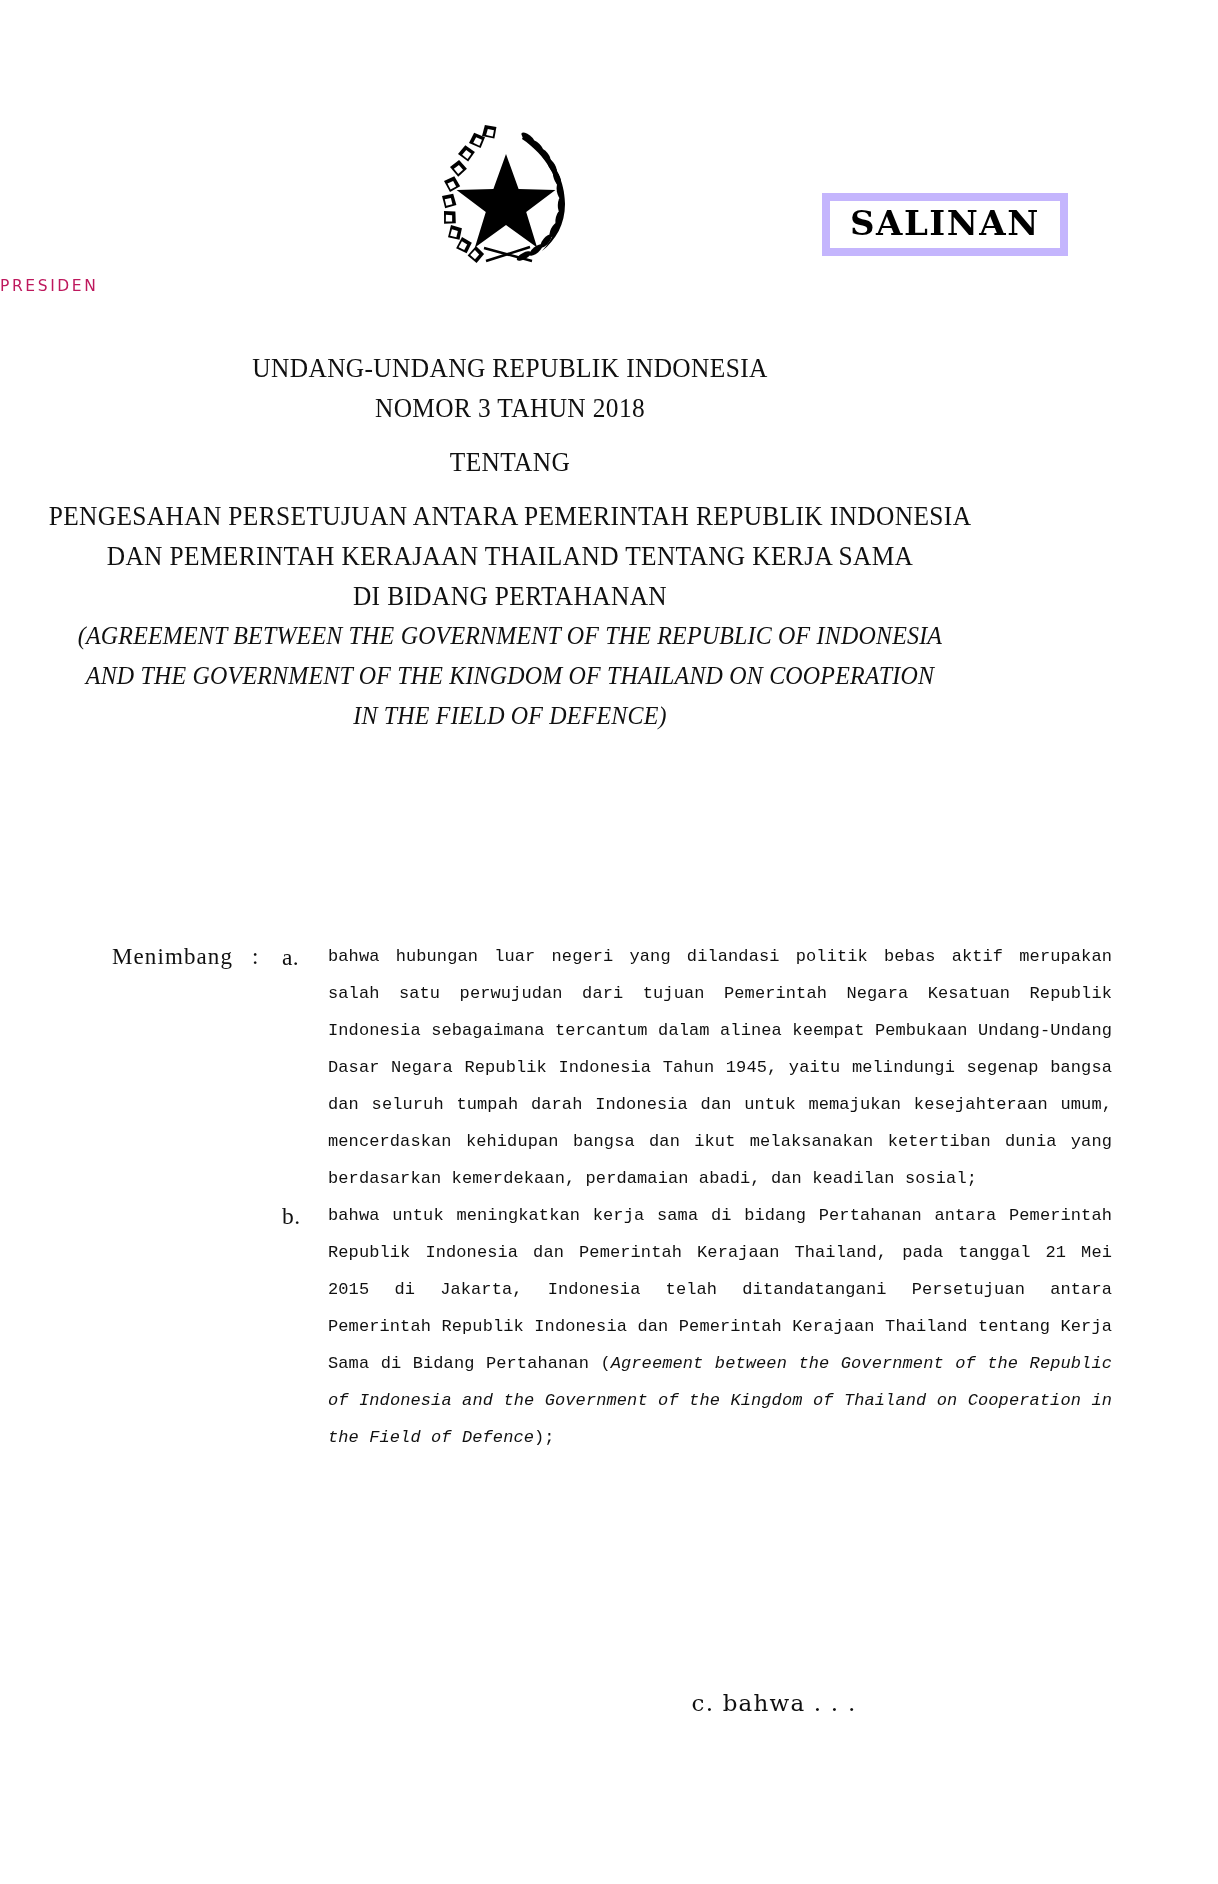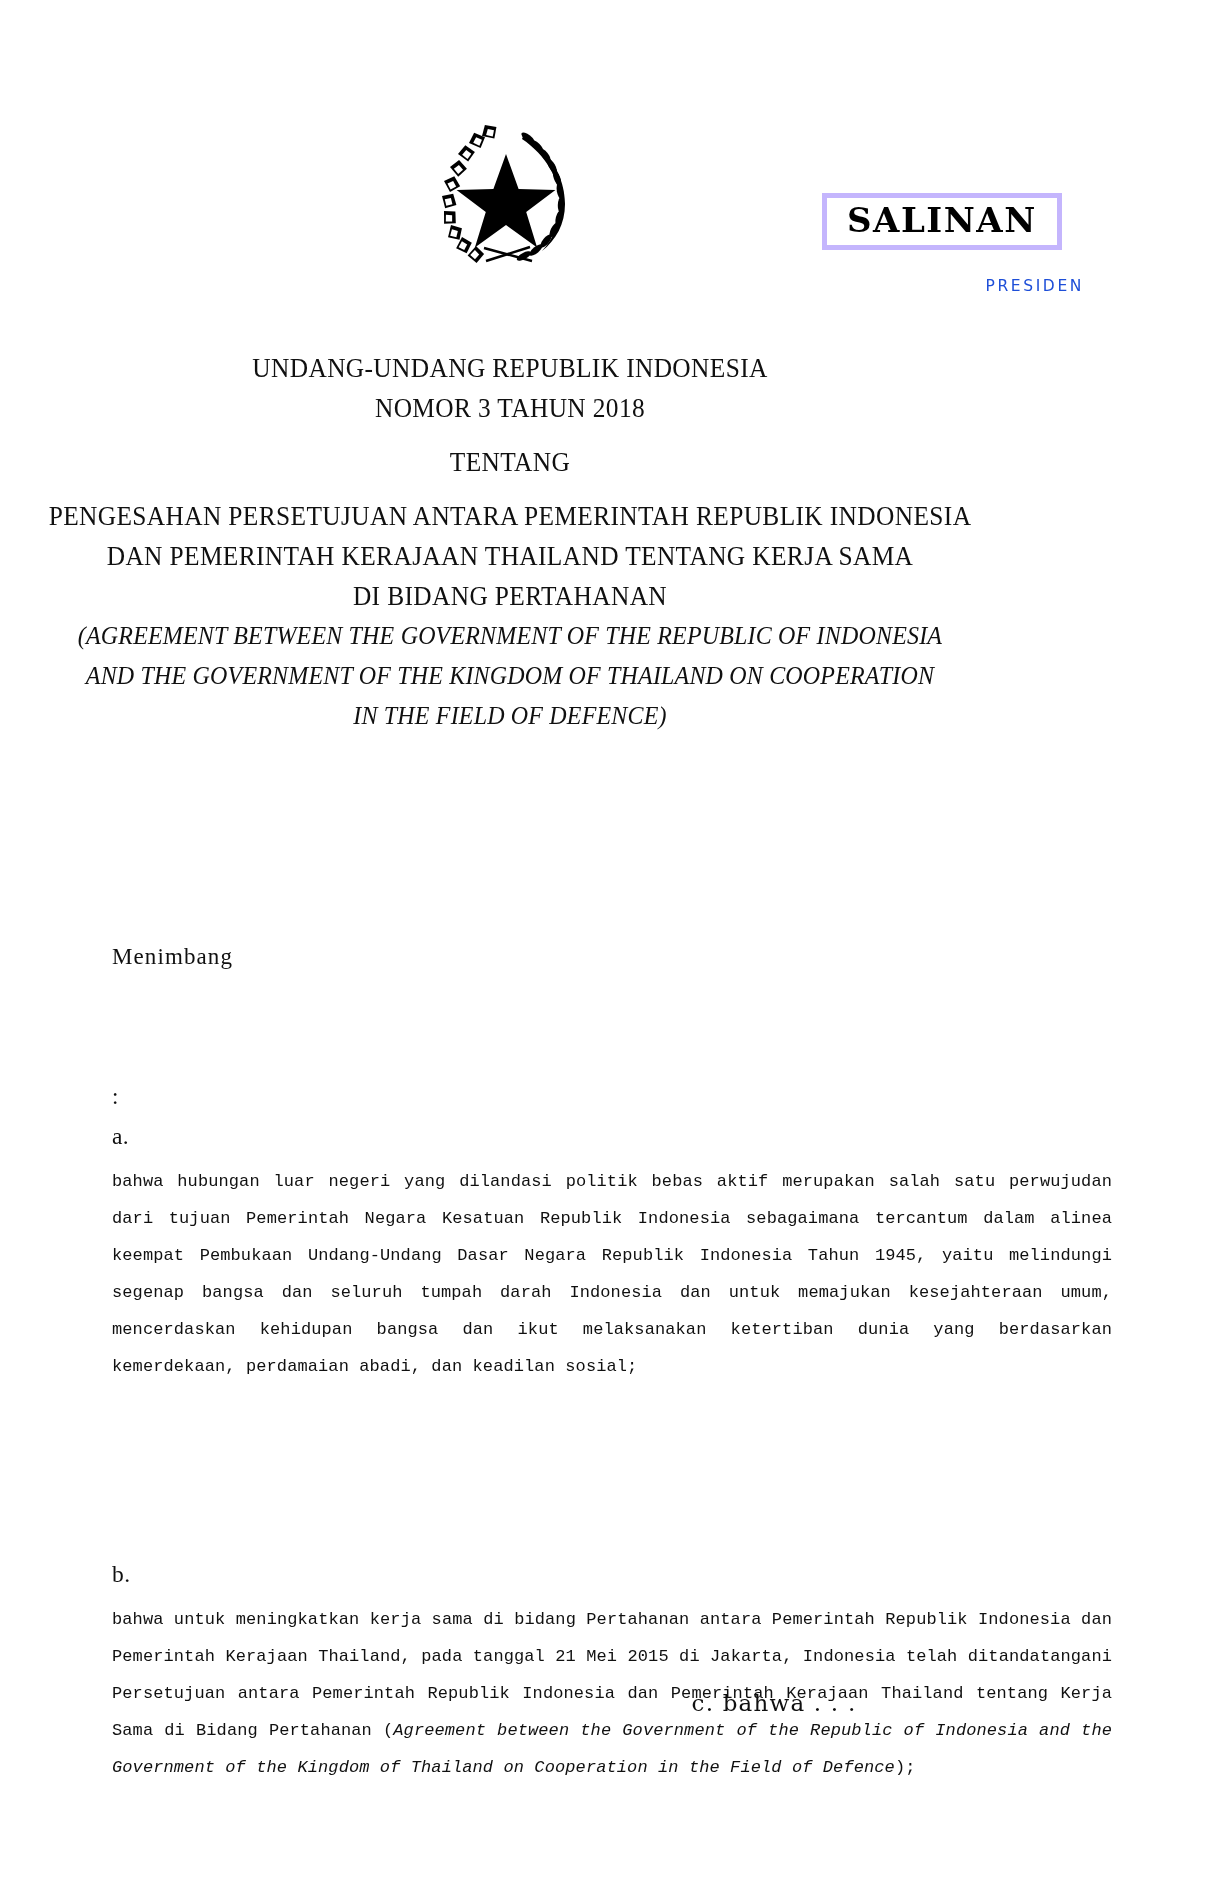--- a/index.html
+++ b/index.html
@@ -32,46 +32,46 @@
     left: 428px;
     top: 12px;
     width: 156px;
     height: 150px;
   }
 
   .salinan-box {
     position: absolute;
     left: 822px;
     top: 85px;
-    border: 5px solid #c4b5fd;
+    border: 8px solid #c4b5fd;
     padding: 5px 20px 8px 20px;
     background: #fff;
   }
 
   .salinan-text {
     font-family: "DejaVu Serif", "Liberation Serif", serif;
     font-weight: 700;
     font-size: 34px;
     line-height: 1.0;
     letter-spacing: 1.5px;
     color: #000;
     white-space: nowrap;
   }
 
   .presiden-caption {
     position: absolute;
     left: 0;
     top: 167px;
     width: 1084px;
-    text-align: right;
+    text-align: left;
     font-family: "DejaVu Sans", "Liberation Sans", sans-serif;
     font-size: 15.5px;
     line-height: 1.42;
     letter-spacing: 2.6px;
-    color: #1d4ed8;
+    color: #be185d;
   }
   .presiden-caption div { white-space: nowrap; }
   .presiden-caption .l2 { letter-spacing: 3.0px; }
 
   
   .title-block {
     position: absolute;
     left: 0;
     top: 348px;
     width: 1020px;
@@ -115,21 +115,20 @@
   .considerations {
     position: absolute;
     left: 112px;
     top: 938px;
     width: 1000px;
   }
 
   .cons-row {
     display: flex;
     align-items: flex-start;
-    flex-direction: column;
   }
 
   .cons-label {
     width: 140px;
     flex: 0 0 140px;
     font-family: "Liberation Serif", "DejaVu Serif", serif;
     font-size: 23px;
     line-height: 38.5px;
     letter-spacing: 1.1px;
     white-space: nowrap;

